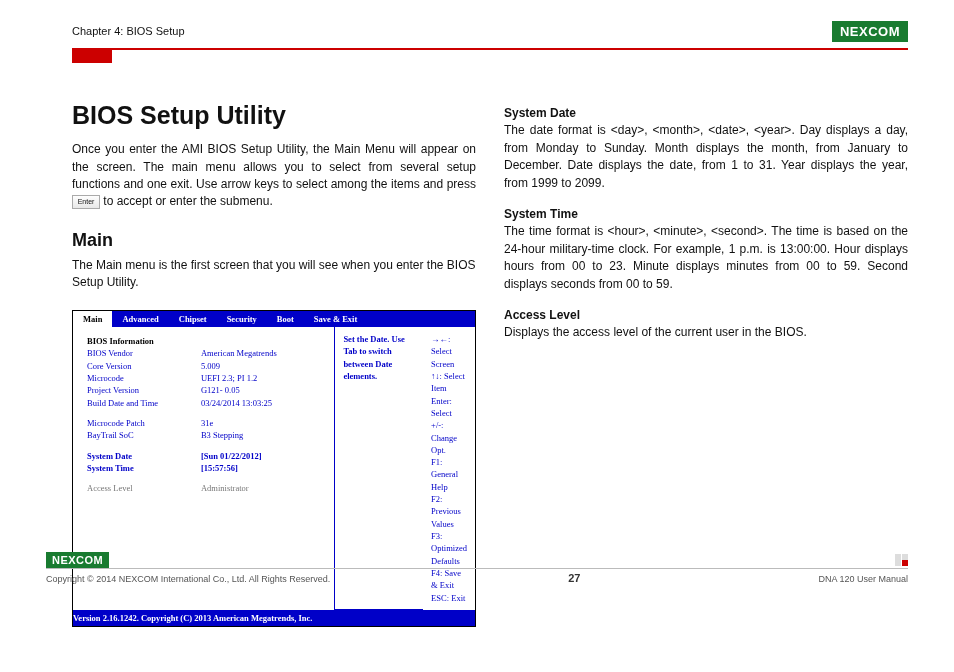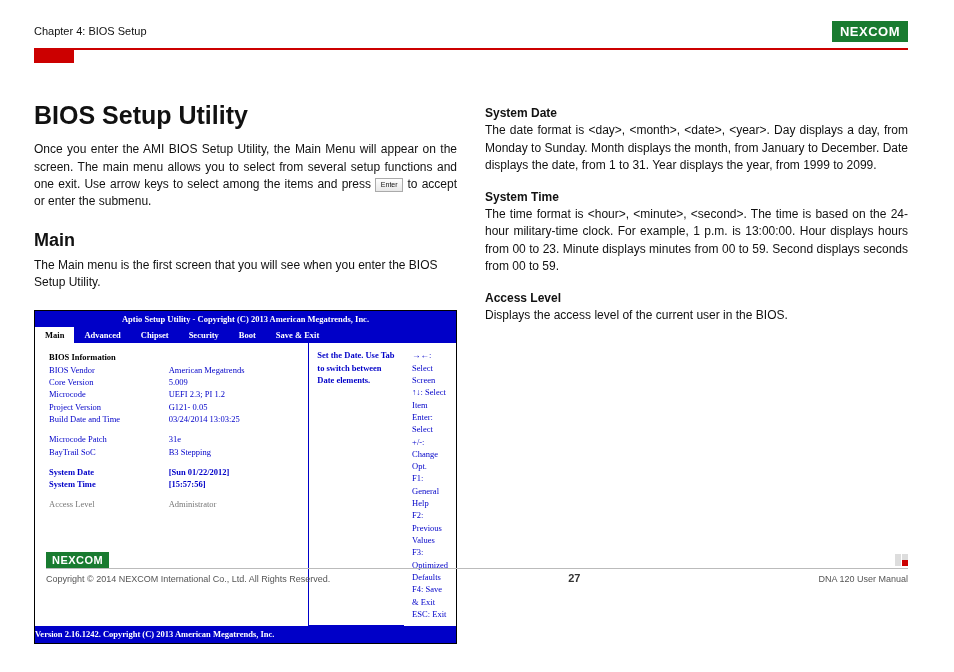--- a/index.html
+++ b/index.html
@@ -1,17 +1,17 @@
 <!DOCTYPE html>
 <html><head>
 <meta charset="utf-8">
 <style>
   * { box-sizing: border-box; margin: 0; padding: 0; }
   html, body { width: 954px; height: 672px; font-family: Arial, Helvetica, sans-serif; color: #111; background: #fff; }
-  .page { position: relative; width: 954px; height: 600px; padding: 18px 46px 0 34px; }
+  .page { position: relative; width: 954px; height: 600px; padding: 18px 46px 0 72px; }
   .top-bar { display: flex; justify-content: space-between; align-items: center; height: 26px; font-size: 11px; }
   .top-right-logo { }
   .logo-box { background: #197b30; color: #fff; font-weight: bold; font-size: 13px; padding: 3px 8px; letter-spacing: 0.5px; display: inline-block; }
   .logo-box-small { background: #197b30; color: #fff; font-weight: bold; font-size: 11px; padding: 2px 6px; letter-spacing: 0.5px; display: inline-block; }
   .red-rule { border: none; border-top: 2px solid #c00; margin-top: 4px; }
   .red-tab { width: 40px; height: 14px; background: #c00; margin-top: -1px; }
   .content { display: flex; gap: 28px; padding-top: 34px; }
   .col { flex: 1 1 50%; font-size: 12px; line-height: 1.45; }
   h1 { font-size: 25px; font-weight: bold; margin-bottom: 8px; }
   h2 { font-size: 18px; font-weight: bold; margin-top: 16px; margin-bottom: 4px; }
@@ -65,21 +65,20 @@
       <h1>BIOS Setup Utility</h1>
       <p class="just body-para">
         <span class="inline-text">Once you enter the AMI BIOS Setup Utility, the Main Menu will appear on the screen. The main menu allows you to select from several setup functions and one exit. Use arrow keys to select among the items and press </span>
         <span class="enter-key">Enter</span>
         <span class="inline-text"> to accept or enter the submenu.</span>
       </p>
       <h2>Main</h2>
       <p class="body-para">The Main menu is the first screen that you will see when you enter the BIOS Setup Utility.</p>
 
       <div class="bios">
-        <div class="bios-title">Aptio Setup Utility - Copyright (C) 2013 American Megatrends, Inc.</div>
         <div class="bios-tabs">
           <span class="active">Main</span>
           <span>Advanced</span>
           <span>Chipset</span>
           <span>Security</span>
           <span>Boot</span>
           <span>Save &amp; Exit</span>
         </div>
         <div class="bios-body">
           <div class="bios-left">

